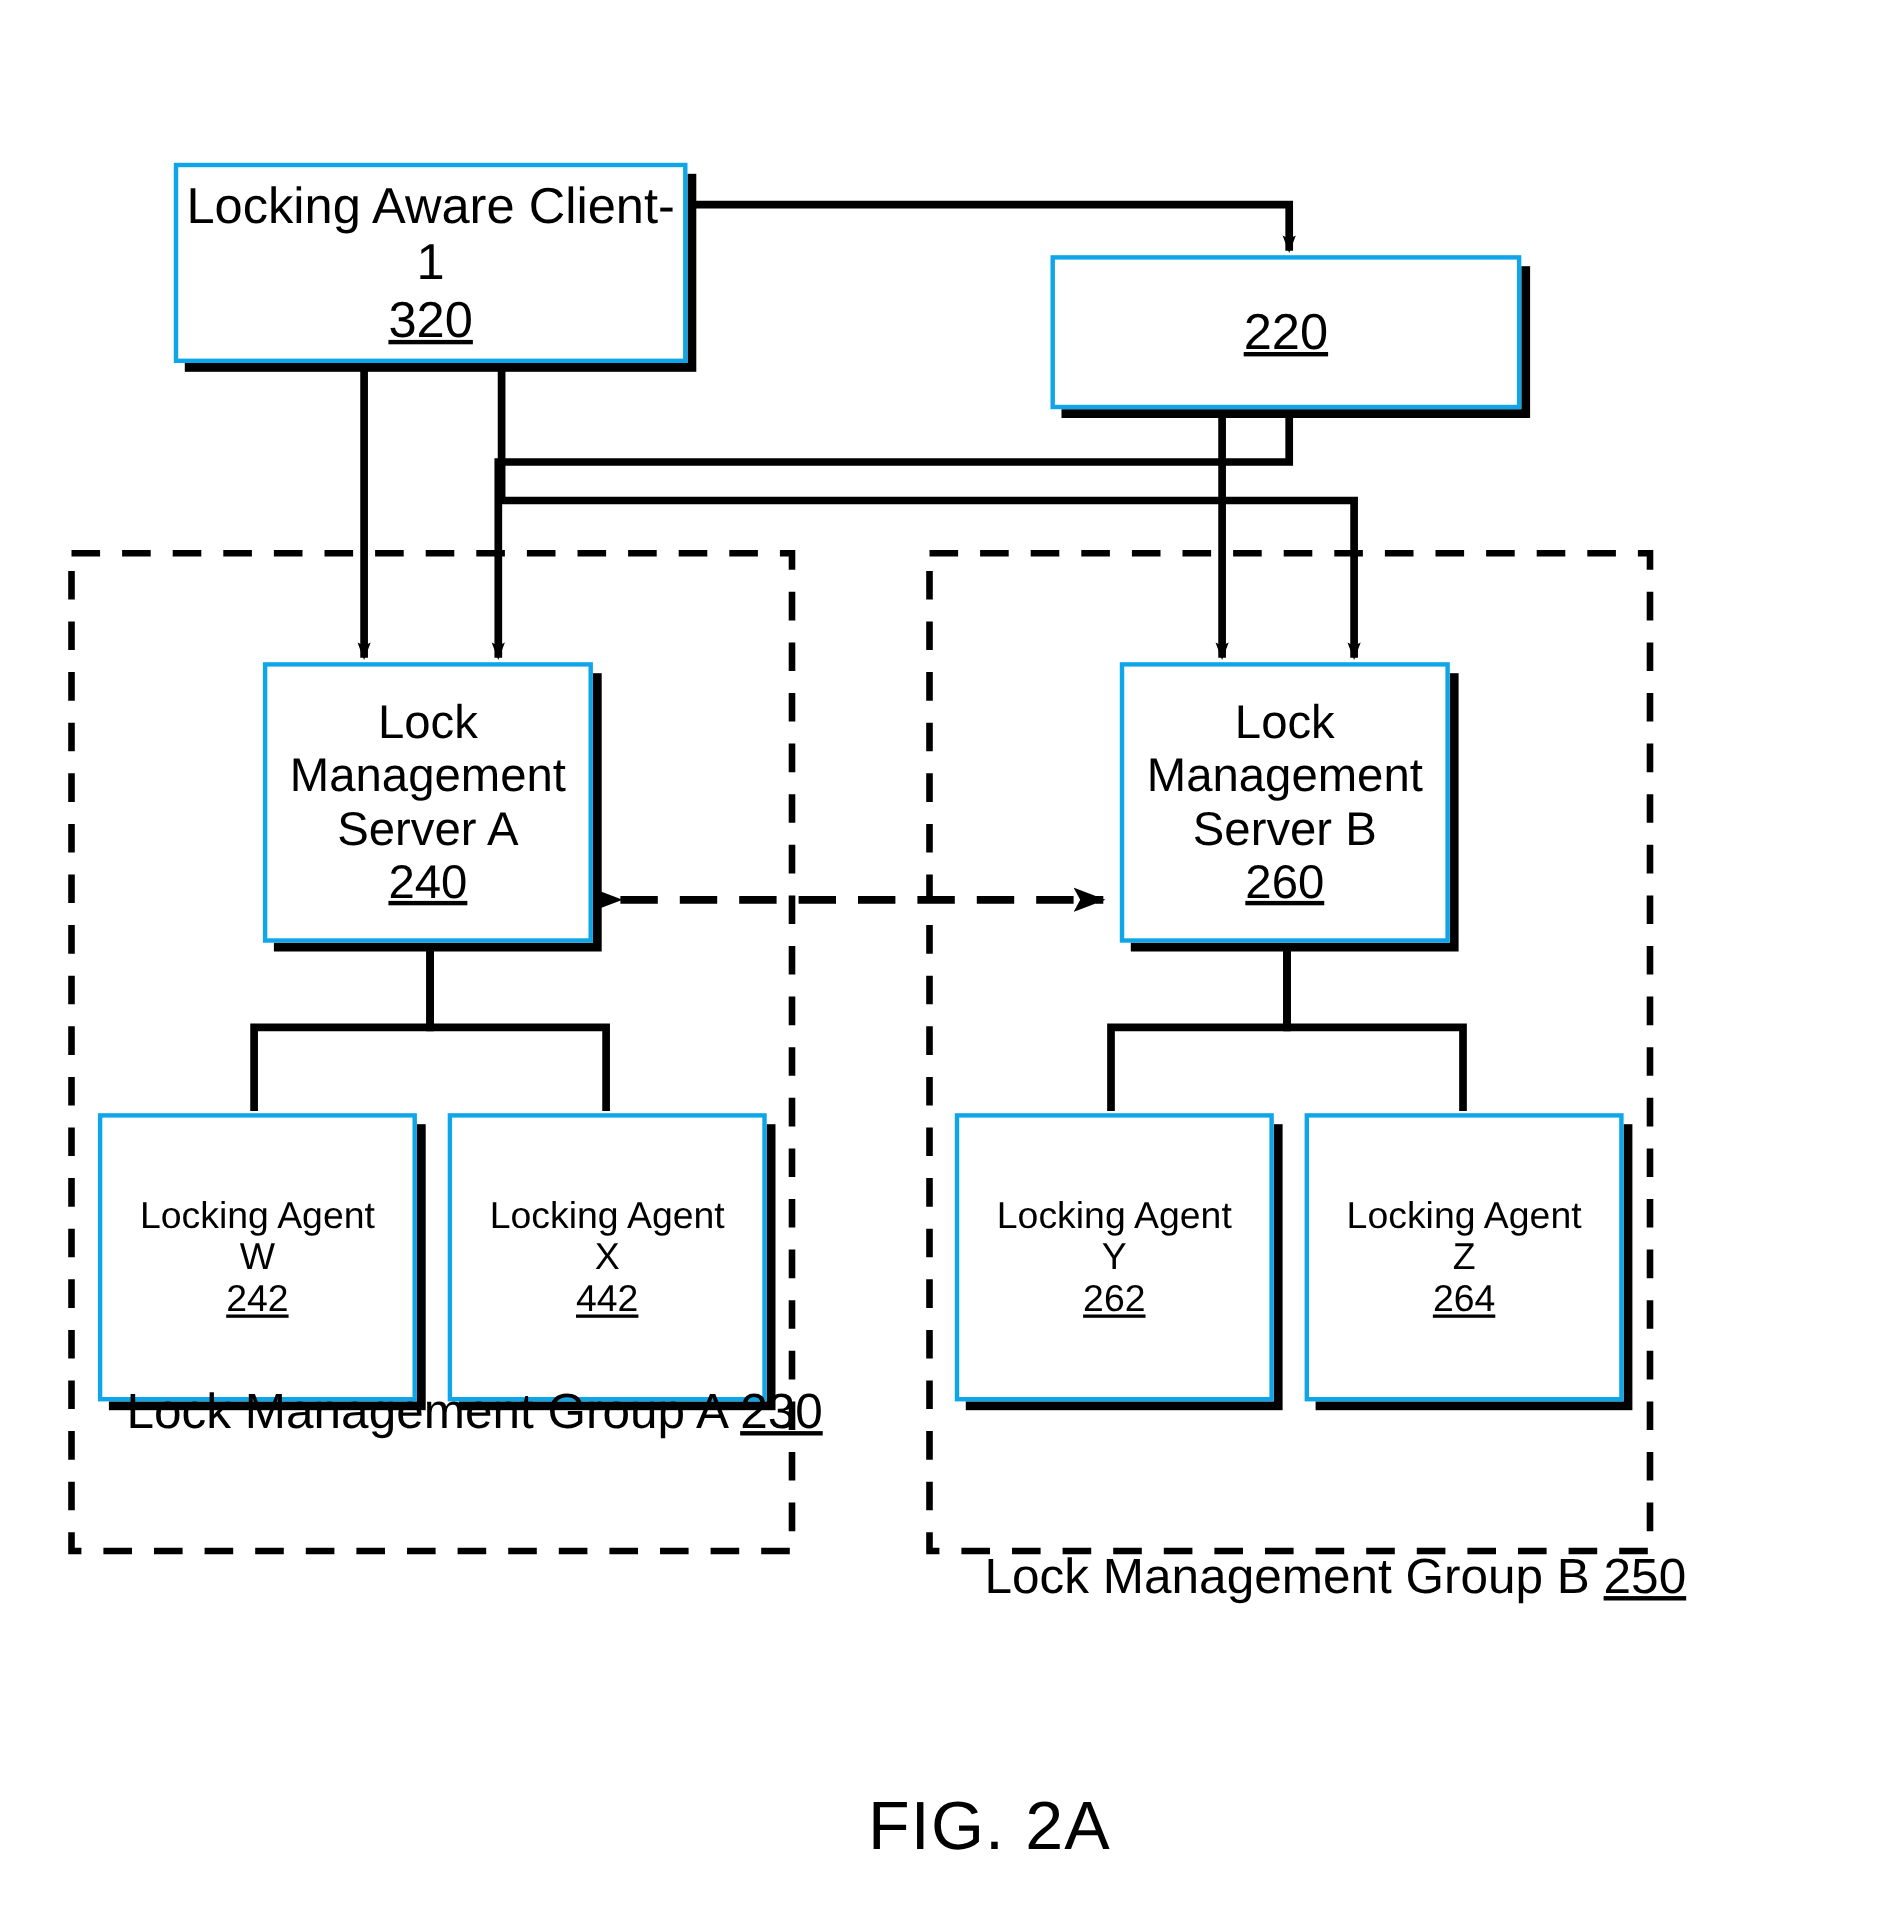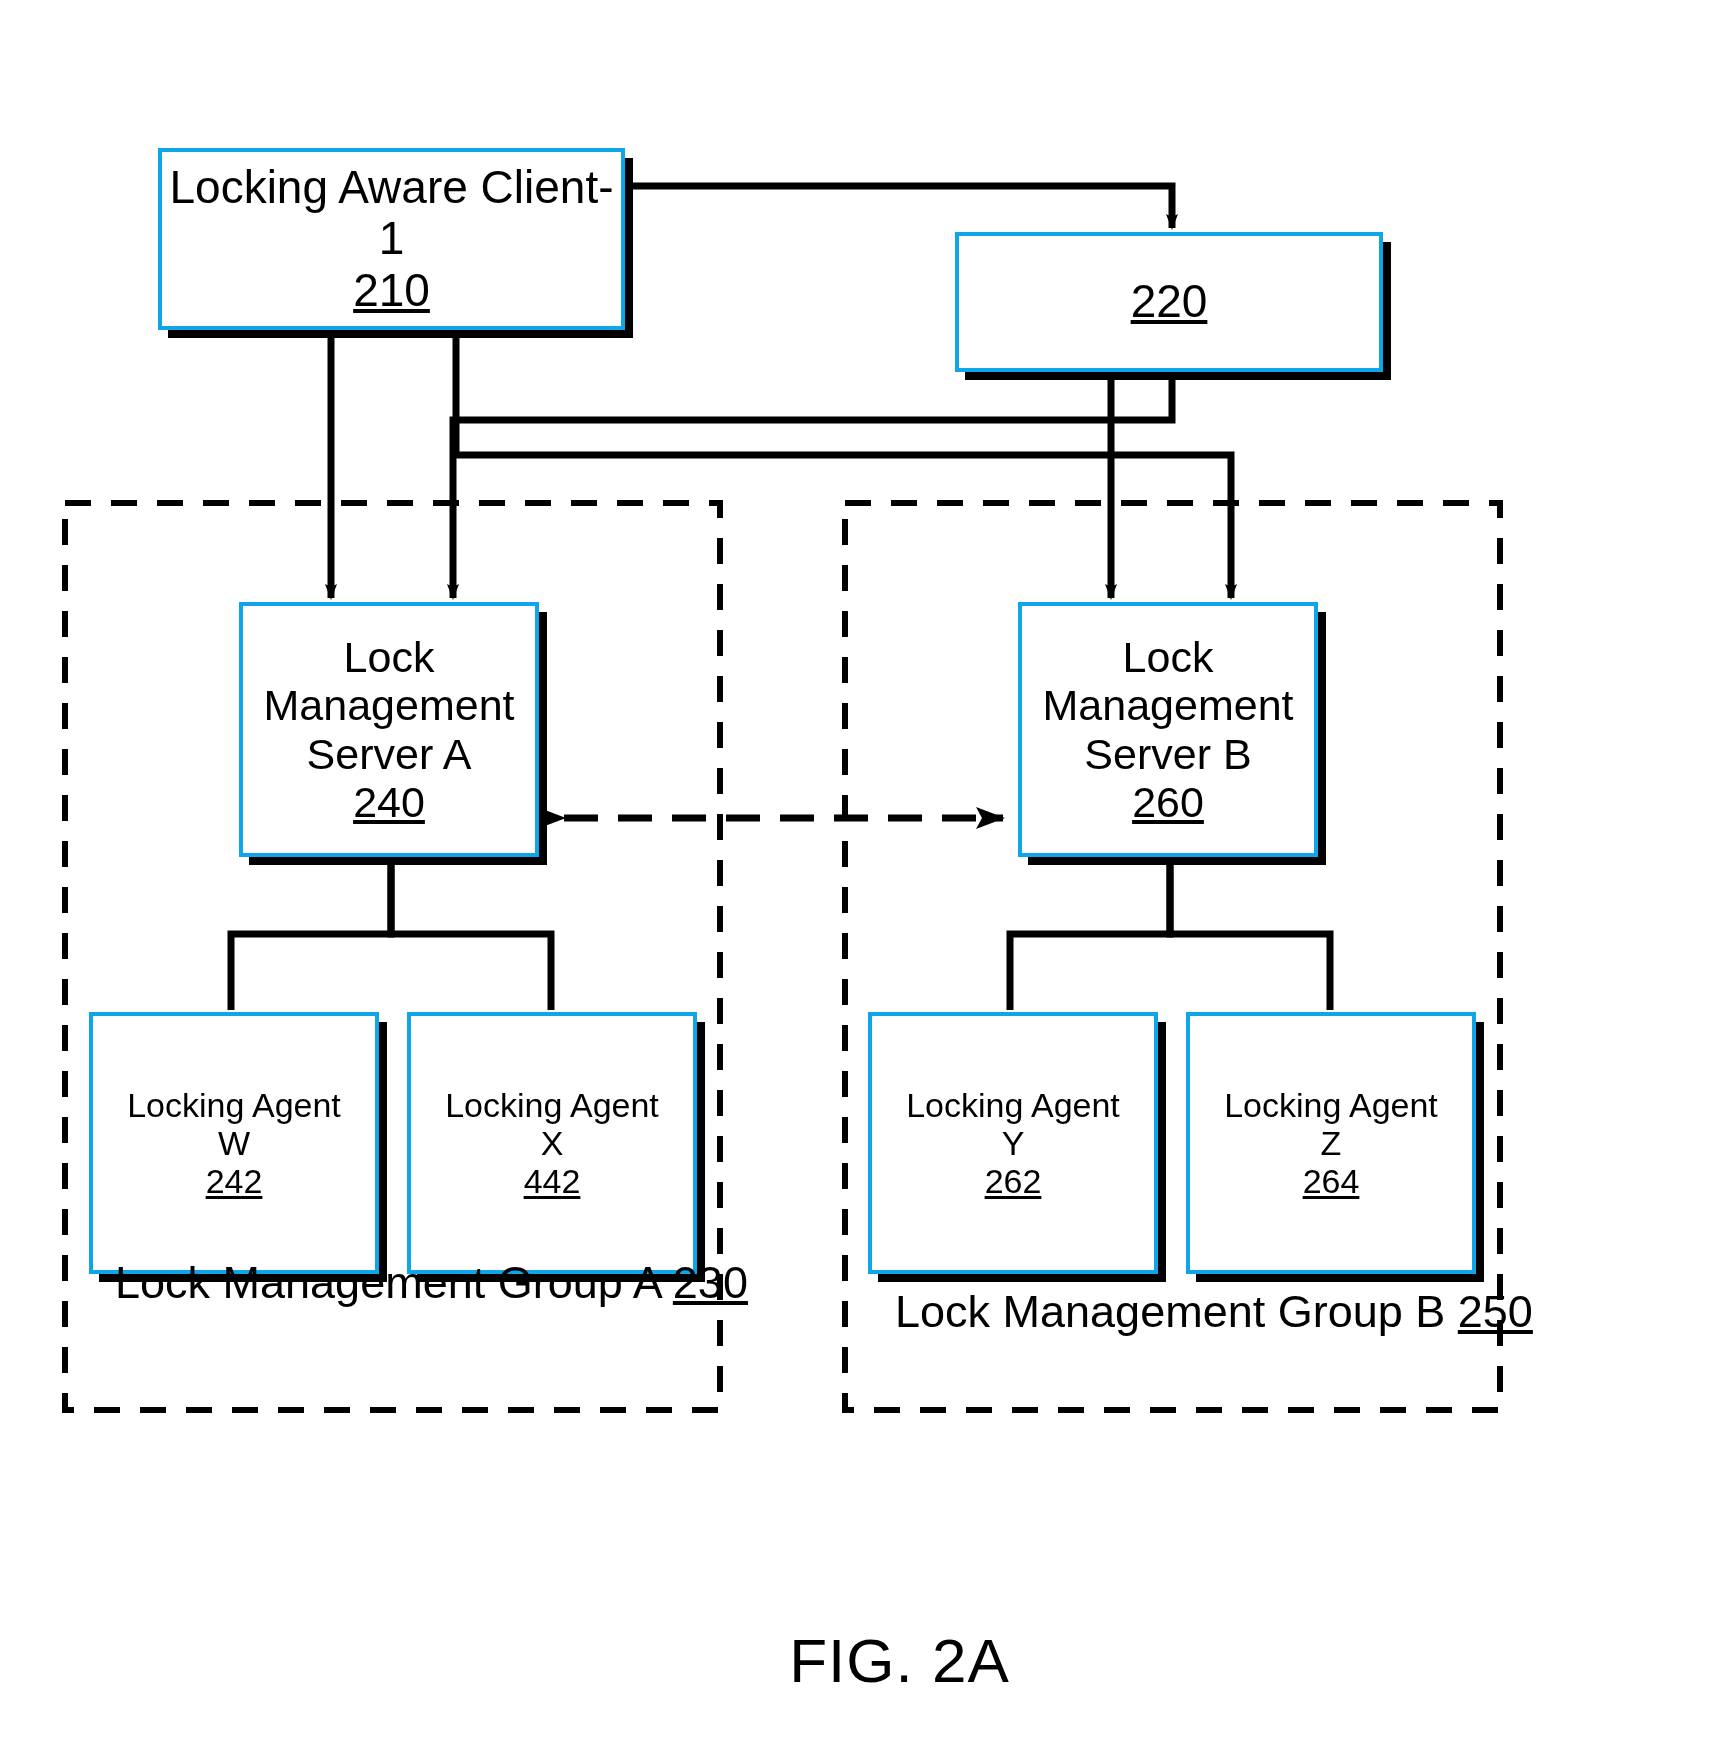--- a/index.html
+++ b/index.html
@@ -115,21 +115,21 @@
     </g>
 
     <g stroke="#000000" stroke-width="6" fill="none" stroke-dasharray="26 20">
       <rect x="65" y="503" width="655" height="907"></rect>
       <rect x="845" y="503" width="655" height="907"></rect>
     </g>
   </svg>
 
   <div class="box t-client" style="left:158px; top:148px; width:467px; height:182px;">
     <span class="ttl">Locking Aware Client-1</span>
-    <span class="refnum">210</span>
+    <span class="refnum">320</span>
   </div>
 
   <div class="box t-tm" style="left:955px; top:232px; width:428px; height:140px;">
     <span class="refnum">220</span>
   </div>
 
   <div class="box t-server" style="left:239px; top:602px; width:300px; height:255px;">
     <span class="ttl">Lock
 Management
 Server A</span>
@@ -164,19 +164,19 @@
   <div class="box t-agent" style="left:1186px; top:1012px; width:290px; height:262px;">
     <span class="ttl">Locking Agent
 Z</span>
     <span class="refnum">264</span>
   </div>
 
   <div class="group-label t-group" style="left:115px; top:1257px;">
     <span>Lock Management Group A </span><span class="refnum">230</span>
   </div>
 
-  <div class="group-label t-group" style="left:895px; top:1286px;">
+  <div class="group-label t-group" style="left:895px; top:1407px;">
     <span>Lock Management Group B </span><span class="refnum">250</span>
   </div>
 
   <div id="fig-caption" class="t-caption" style="top:1625px;padding-left:44px;">FIG. 2A</div>
 
 </div>
 
 </body></html>

